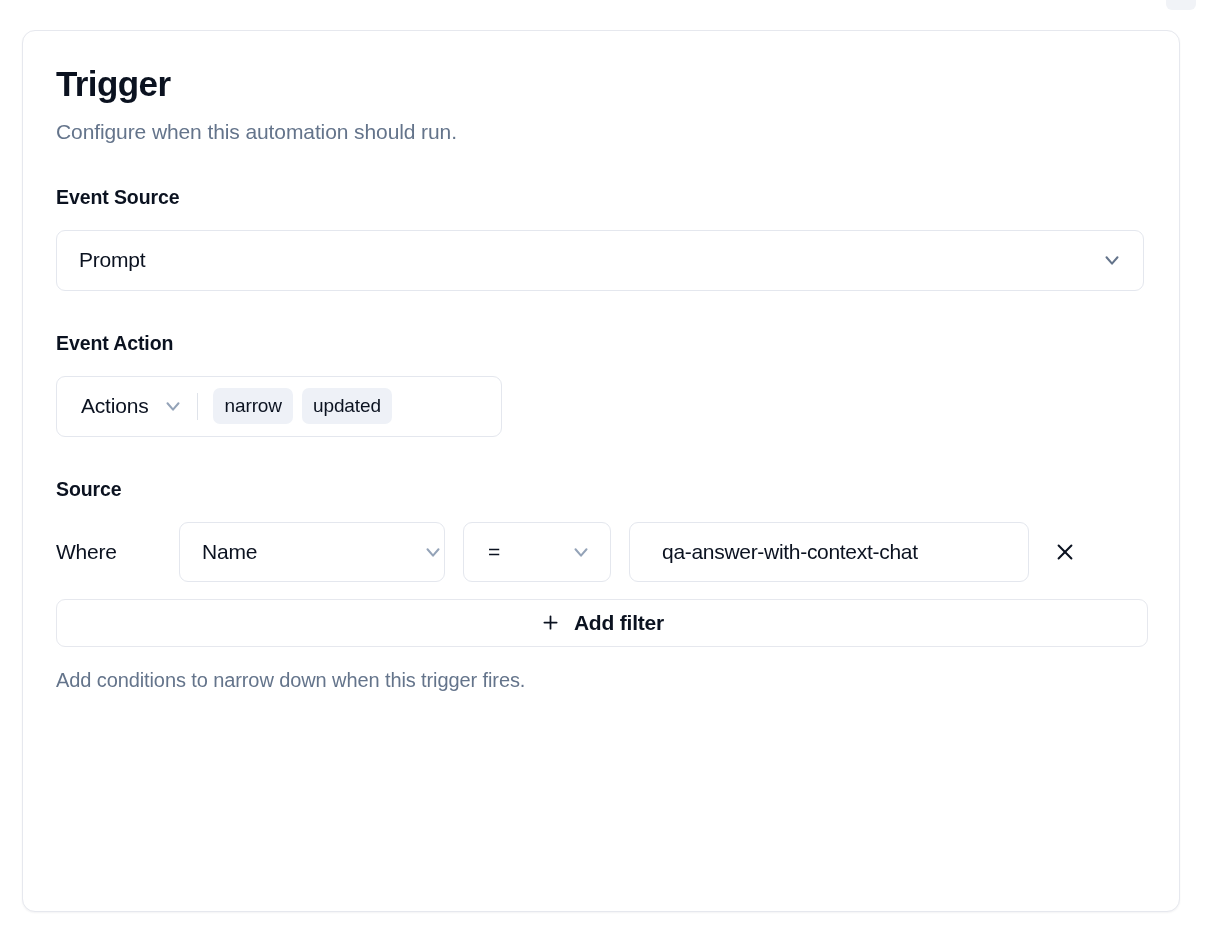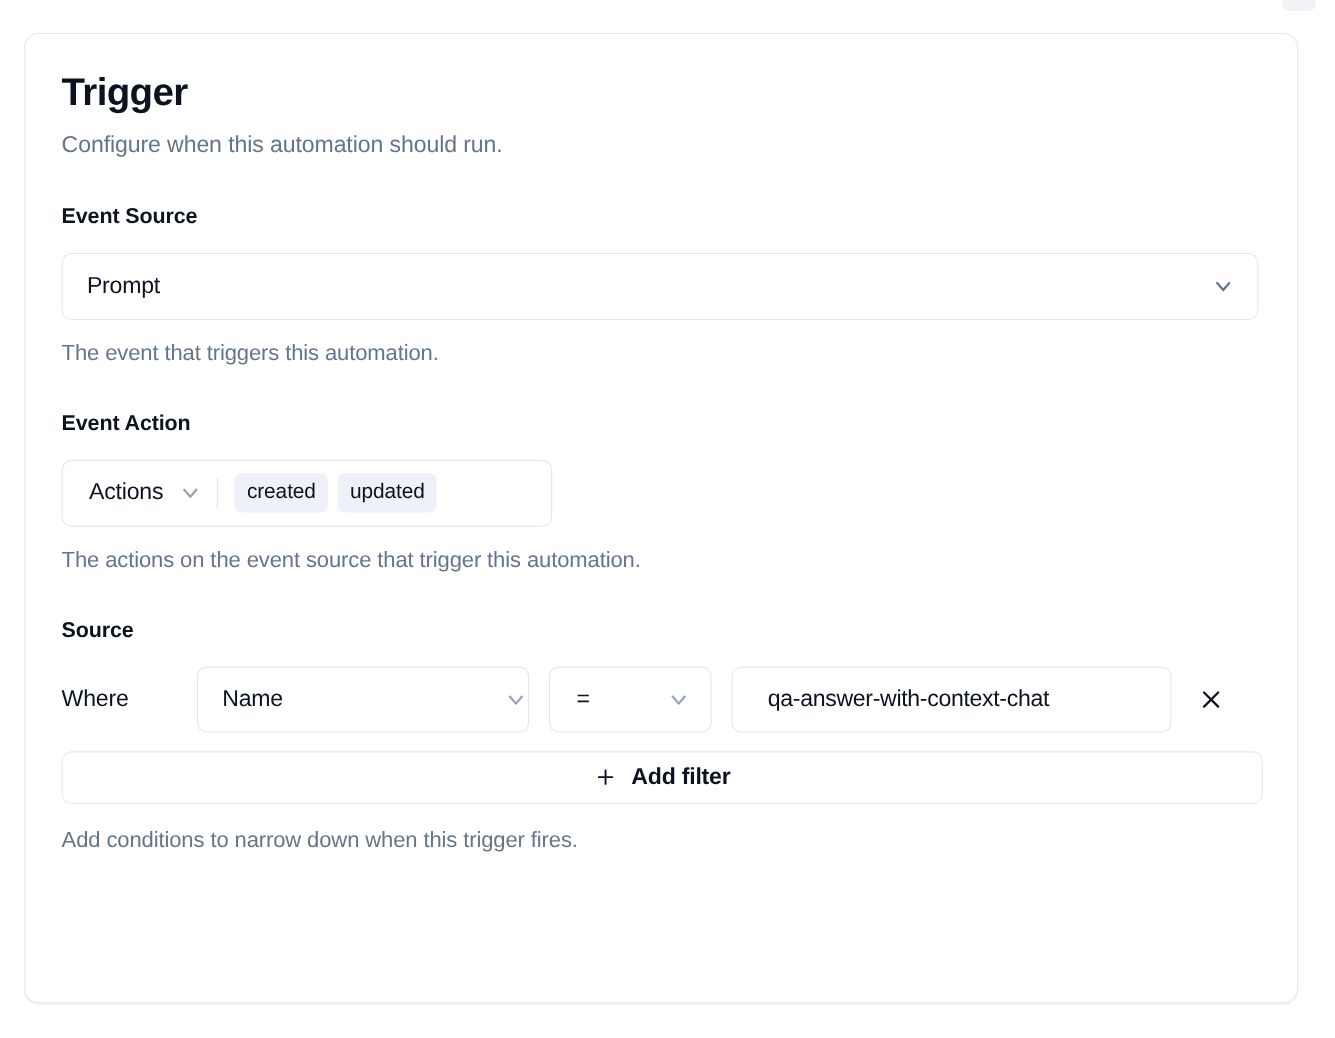--- a/index.html
+++ b/index.html
@@ -169,21 +169,21 @@
 
   .where-label {
     font-size: 21px;
     color: #0b1220;
     letter-spacing: -0.2px;
     width: 123px;
     flex: 0 0 auto;
   }
 
   .sel-field {
-    width: 302px;
+    width: 266px;
     height: 60px;
     border: 1px solid #e4e7ee;
     border-radius: 9px;
     background: #ffffff;
     display: flex;
     align-items: center;
     justify-content: space-between;
     padding: 0 0 0 22px;
     flex: 0 0 auto;
   }
@@ -284,43 +284,41 @@
 
       <div class="select-box">
         <span class="select-value">Prompt</span>
         <span class="chev">
           <svg viewBox="0 0 24 24" fill="none" stroke="#64748b" stroke-width="2.2" stroke-linecap="round" stroke-linejoin="round">
               <polyline points="6 9 12 16 18 9"></polyline>
             </svg>
         </span>
       </div>
 
-      <div class="help-text help-event-source">The event that triggers this automation.</div>
     </div>
 
     <div class="group-event-action">
       <div class="field-label">Event Action</div>
 
       <div class="actions-box">
         <span class="actions-trigger">
           <span class="actions-label">Actions</span>
           <span class="chev">
             <svg viewBox="0 0 24 24" fill="none" stroke="#94a3b8" stroke-width="2.2" stroke-linecap="round" stroke-linejoin="round">
                 <polyline points="6 9 12 16 18 9"></polyline>
               </svg>
           </span>
         </span>
         <span class="vdivider"></span>
         <span class="badges">
-          <span class="badge">created</span>
+          <span class="badge">narrow</span>
           <span class="badge">updated</span>
         </span>
       </div>
 
-      <div class="help-text help-event-action">The actions on the event source that trigger this automation.</div>
     </div>
 
     <div class="group-filter">
       <div class="field-label">Source</div>
 
       <div class="filter-row">
         <span class="where-label">Where</span>
 
         <div class="sel-field">
           <span class="select-value">Name</span>

